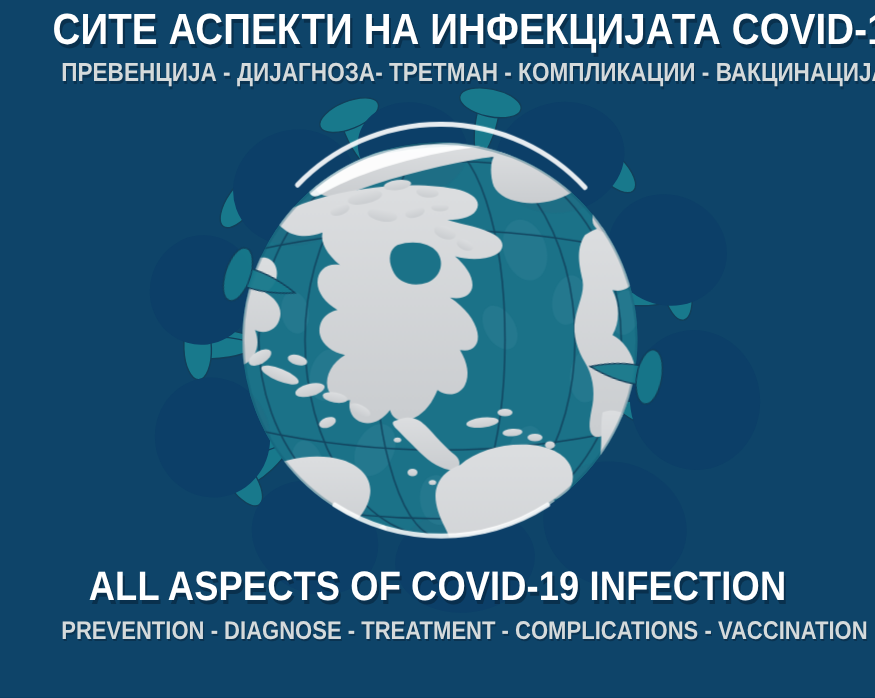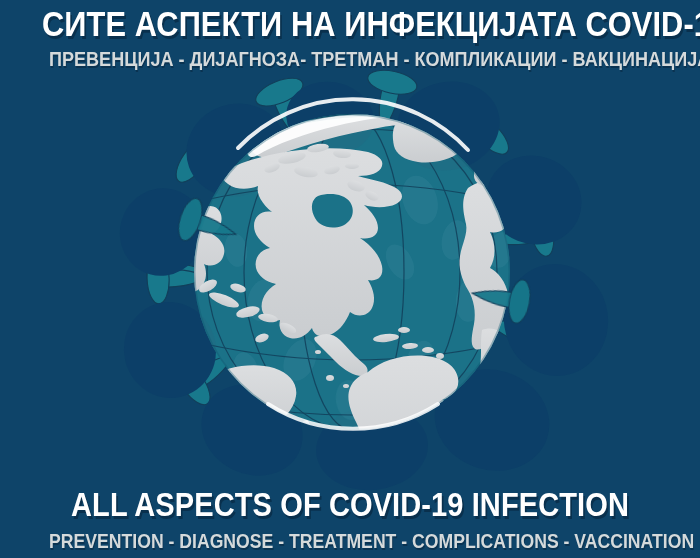--- a/index.html
+++ b/index.html
@@ -25,21 +25,21 @@
   .textlayer{
     position:absolute;
     left:0; right:0;
     text-align:center;
     z-index:40;
     pointer-events:none;
   }
   .textlayer > *{pointer-events:auto;}
 
   .hl-top{ top:6px; }
-  .hl-bottom{ top:452px;margin-top:36px; }
+  .hl-bottom{ top:452px; }
 
   .headline{
     display:block;
     color:#ffffff;
     font-weight:700;
     font-family:"Liberation Sans Narrow","Liberation Sans",sans-serif;
     letter-spacing:.1px;
     line-height:1.02;
     white-space:nowrap;
     text-shadow:2px 3px 0 rgba(6,32,54,.55);

